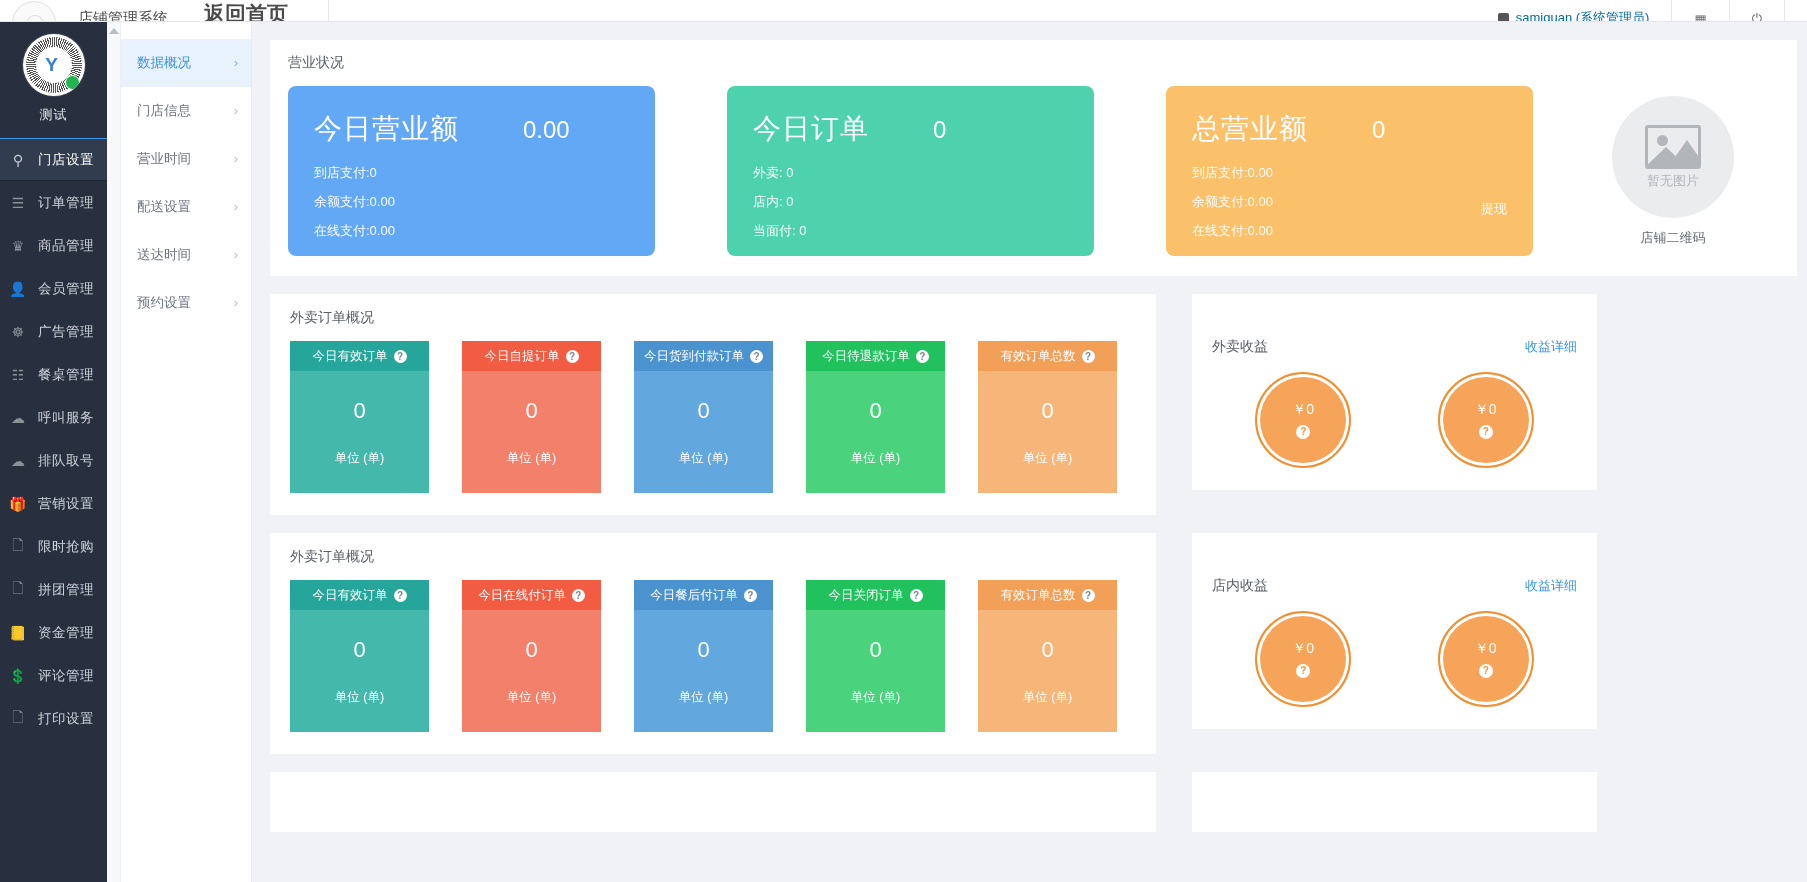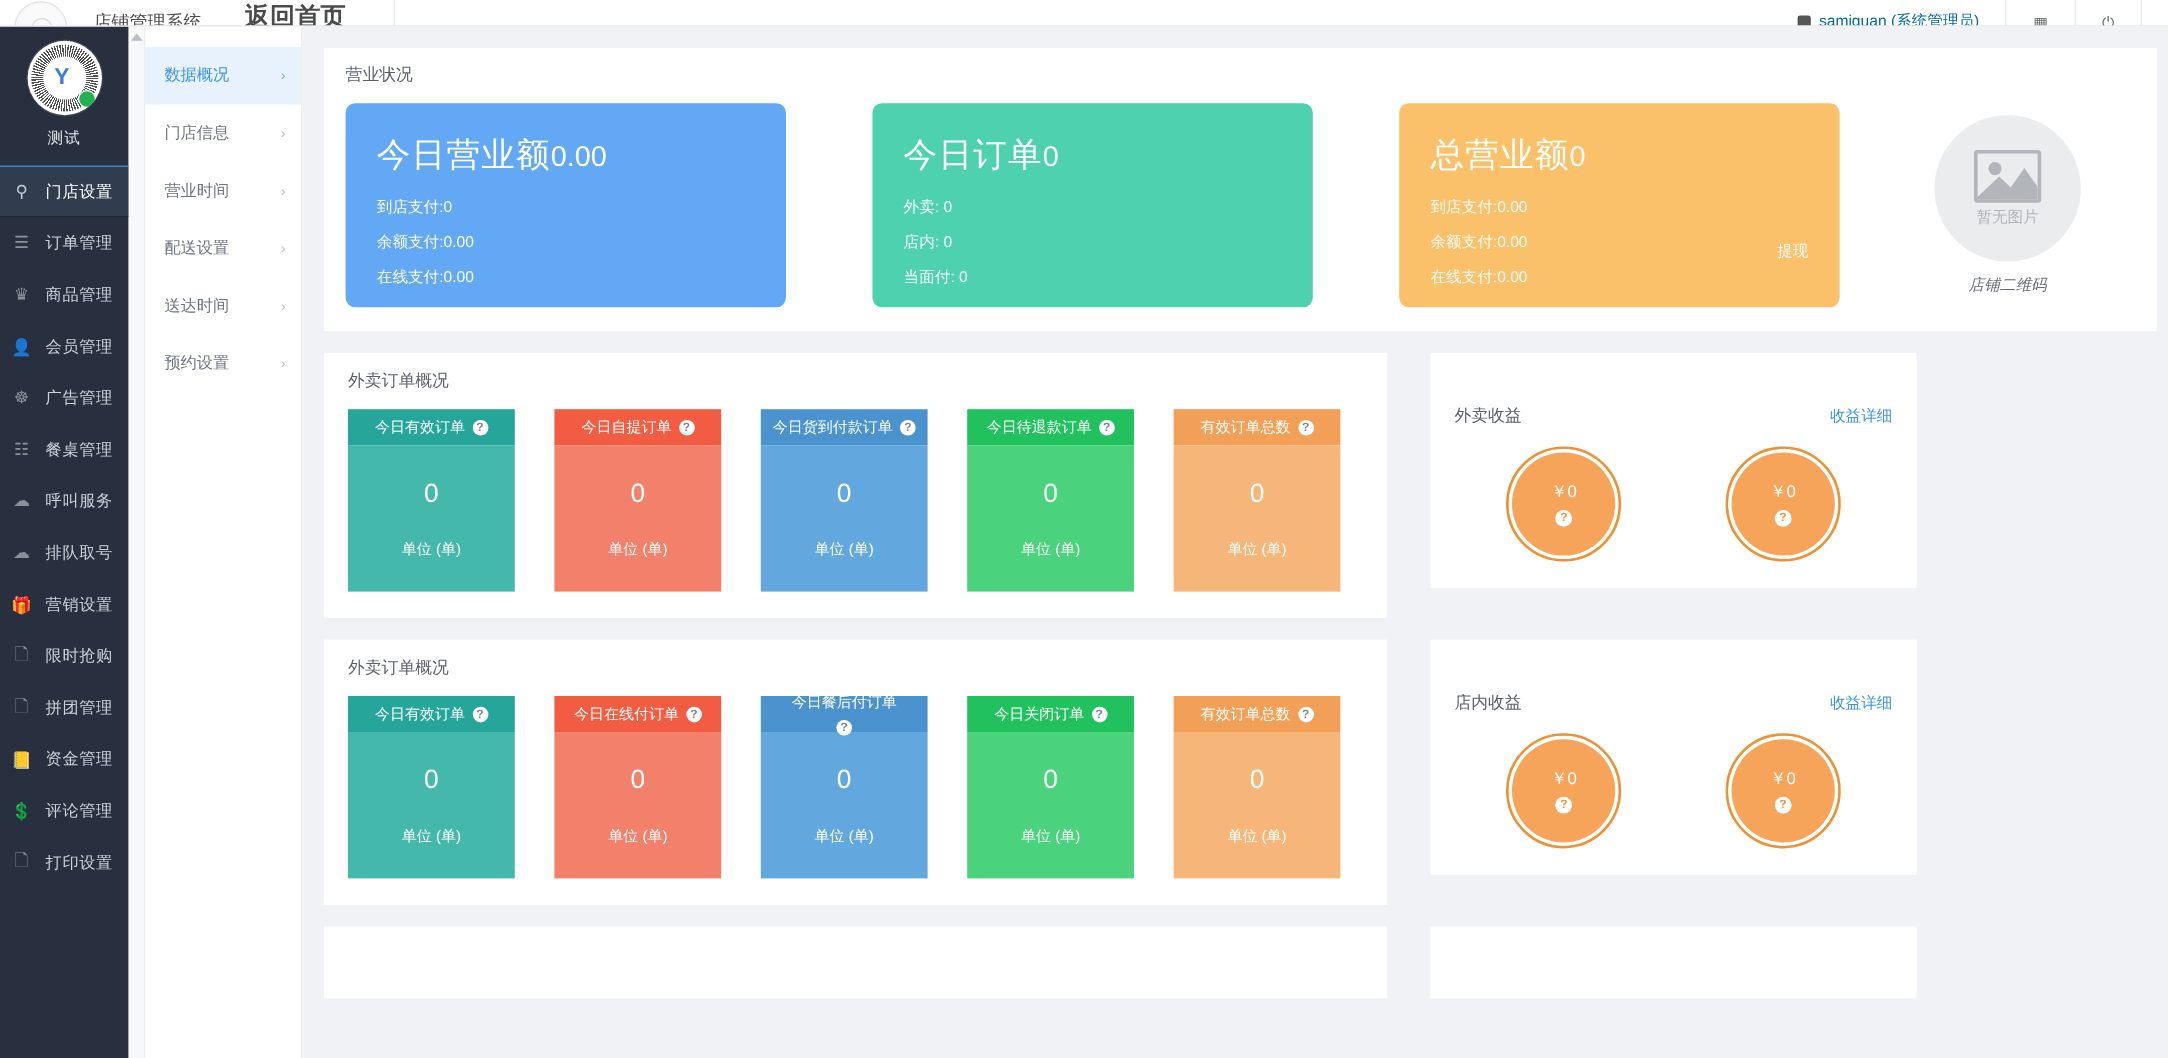--- a/index.html
+++ b/index.html
@@ -141,21 +141,21 @@
   }
   .panel-title { font-size: 14px; color: #5a5f6a; margin-bottom: 14px; }
   .biz-row { display: flex; align-items: flex-start; gap: 0; }
   .biz-card {
     width: 367px; height: 170px; border-radius: 8px; padding: 24px 26px 0;
     color: #fff; margin-right: 72px; position: relative;
   }
   .biz-card:nth-child(3) { margin-right: 60px; }
   .bc-head { display: flex; align-items: baseline; }
   .bc-name { font-size: 28px; letter-spacing: 1px; }
-  .bc-val { font-size: 24px; }
+  .bc-val { font-size: 24px; margin-left: 64px; }
   .bc-lines { margin-top: 16px; }
   .bc-line { font-size: 13px; margin-bottom: 11px; opacity: .97; }
   .bc-withdraw {
     position: absolute; right: 26px; bottom: 38px; font-size: 13px;
     color: #fff; cursor: pointer;
   }
   .qr-box { width: 160px; text-align: center; padding-top: 10px; }
   .qr-circle {
     width: 122px; height: 122px; border-radius: 50%; background: #ebecee;
     margin: 0 auto; display: flex; flex-direction: column;
@@ -170,21 +170,21 @@
     position: absolute; left: -3px; bottom: -1px; width: 0; height: 0;
     border-left: 21px solid transparent; border-right: 21px solid transparent;
     border-bottom: 20px solid #b2b5ba;
   }
   .qr-img .mnt2 {
     position: absolute; right: -8px; bottom: -1px; width: 0; height: 0;
     border-left: 19px solid transparent; border-right: 19px solid transparent;
     border-bottom: 27px solid #b2b5ba;
   }
   .qr-noimg { font-size: 13px; color: #b2b5ba; }
-  .qr-cap { margin-top: 11px; font-size: 13px; color: #666b75; font-style: italic; }
+  .qr-cap { margin-top: 11px; font-size: 13px; color: #666b75; }
 
   
   .row2 { display: flex; margin: 18px 10px 0 18px; align-items: flex-start; }
   .ov-panel { width: 886px; padding: 15px 20px 22px; }
   .rev-panel { width: 405px; margin-left: 36px; padding: 15px 20px 22px; }
   .ov-cards { display: flex; gap: 33px; margin-top: 12px; }
   .ov-card { width: 139px; }
   .ovc-head {
     height: 30px; display: flex; align-items: center; justify-content: center;
     gap: 6px; color: #fff; font-size: 12.5px;
@@ -506,21 +506,21 @@
             <span>今日在线付订单</span>
             <span class="qmark">?</span>
           </div>
           <div class="ovc-body" id="is-b1" style="background: rgb(243, 128, 106);">
             <span class="ovc-num">0</span>
             <span class="ovc-unit">单位 (单)</span>
           </div>
         </div>
 
         <div class="ov-card">
-          <div class="ovc-head" id="is-h2" style="background: rgb(75, 147, 207); flex-direction: column;">
+          <div class="ovc-head" id="is-h2" style="background: rgb(75, 147, 207);">
             <span>今日餐后付订单</span>
             <span class="qmark">?</span>
           </div>
           <div class="ovc-body" id="is-b2" style="background: rgb(98, 167, 221);">
             <span class="ovc-num">0</span>
             <span class="ovc-unit">单位 (单)</span>
           </div>
         </div>
 
         <div class="ov-card">

